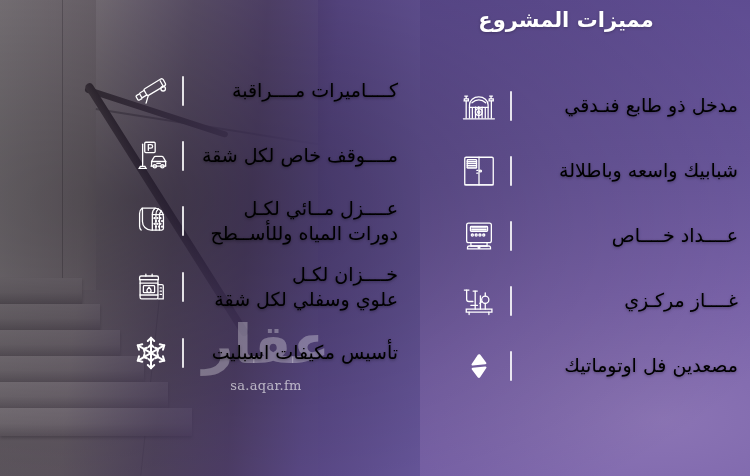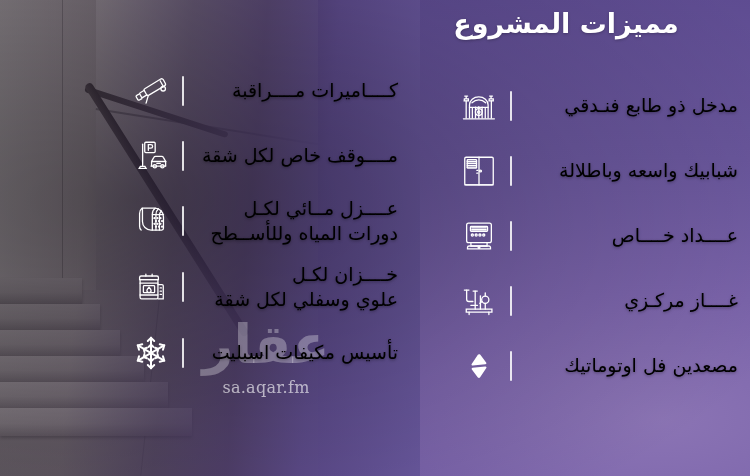--- a/index.html
+++ b/index.html
@@ -64,27 +64,27 @@
       rgba(92,74,138,.98) 74%,
       rgba(105,88,158,1) 100%);
   }
   .vign{position:absolute;inset:0;
     background:radial-gradient(130% 110% at 18% 42%, rgba(0,0,0,.34) 0%, rgba(0,0,0,.10) 45%, rgba(0,0,0,0) 72%);}
 
   
   .wm{position:absolute;left:186px;top:318px;width:160px;text-align:center;
       color:rgba(255,255,255,.30);pointer-events:none;}
   .wm-ar{font-size:54px;line-height:1;font-weight:700;letter-spacing:1px;}
-  .wm-url{font-family:"DejaVu Serif","Liberation Serif",serif;font-size:16px;
+  .wm-url{font-family:"DejaVu Serif","Liberation Serif",serif;font-size:13px;
       margin-top:6px;color:rgba(255,255,255,.62);letter-spacing:.3px;}
 
   
   .title{
     position:absolute;right:24px;top:8px;width:320px;text-align:center;
-    color:#fff;font-size:27px;font-weight:700;letter-spacing:0;
+    color:#fff;font-size:21px;font-weight:700;letter-spacing:0;
     text-shadow:0 1px 3px rgba(0,0,0,.25);
   }
 
   
   .col{position:absolute;display:flex;flex-direction:column;}
   .col-right{right:12px;top:73px;width:280px;}
   .col-left{right:352px;top:58px;width:268px;}
 
   .row{display:flex;align-items:center;justify-content:flex-start;gap:10px;}
   .row .label{

